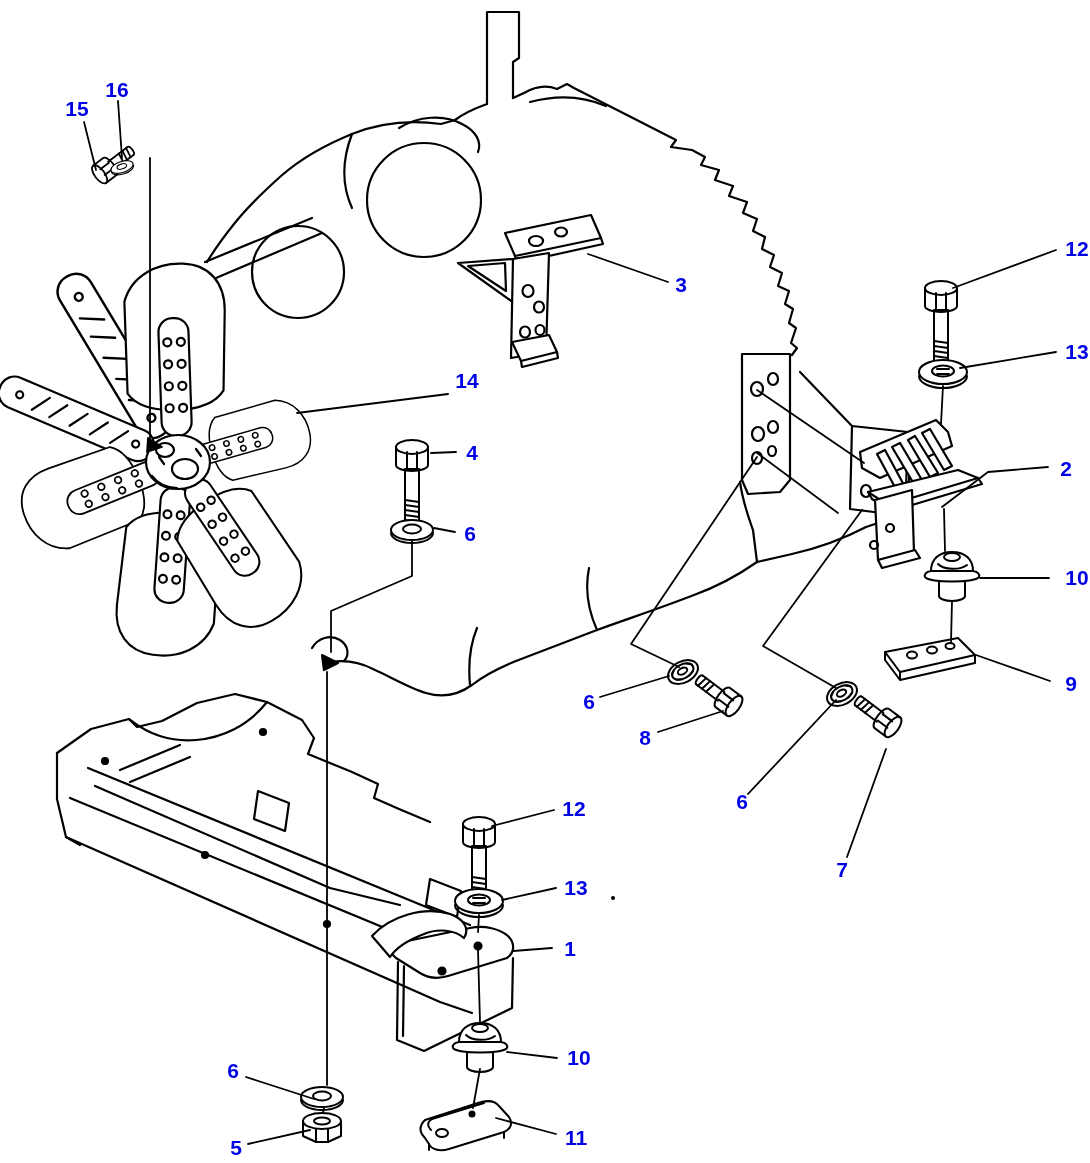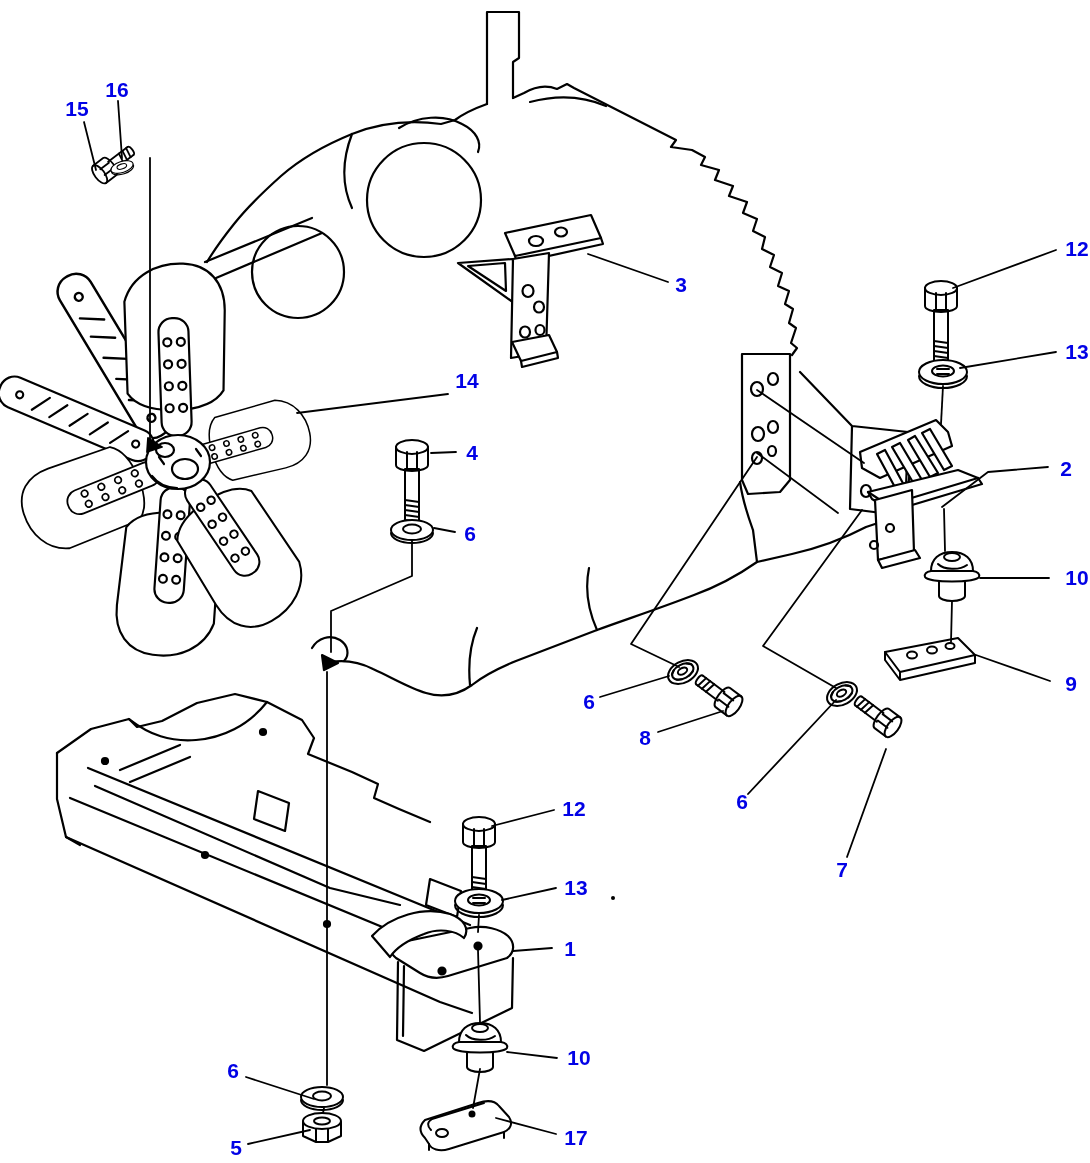--- a/index.html
+++ b/index.html
@@ -325,18 +325,18 @@
       <div class="callout" style="left: 1077px; top: 577px; color: rgb(2, 2, 230);">10</div>
       <div class="callout" style="left: 1071px; top: 683px; color: rgb(2, 2, 230);">9</div>
       <div class="callout" style="left: 589px; top: 701px; color: rgb(2, 2, 230);">6</div>
       <div class="callout" style="left: 645px; top: 737px; color: rgb(2, 2, 230);">8</div>
       <div class="callout" style="left: 742px; top: 801px; color: rgb(2, 2, 230);">6</div>
       <div class="callout" style="left: 842px; top: 869px; color: rgb(2, 2, 230);">7</div>
       <div class="callout" style="left: 574px; top: 808px; color: rgb(2, 2, 230);">12</div>
       <div class="callout" style="left: 576px; top: 887px; color: rgb(2, 2, 230);">13</div>
       <div class="callout" style="left: 570px; top: 948px; color: rgb(2, 2, 230);">1</div>
       <div class="callout" style="left: 579px; top: 1057px; color: rgb(2, 2, 230);">10</div>
-      <div class="callout" style="left: 576px; top: 1137px; color: rgb(2, 2, 230);">17</div>
+      <div class="callout" style="left: 576px; top: 1137px; color: rgb(2, 2, 230);">11</div>
       <div class="callout" style="left: 233px; top: 1070px; color: rgb(2, 2, 230);">6</div>
       <div class="callout" style="left: 236px; top: 1147px; color: rgb(2, 2, 230);">5</div>
     </div>
 
 </div>
 
 </body></html>

